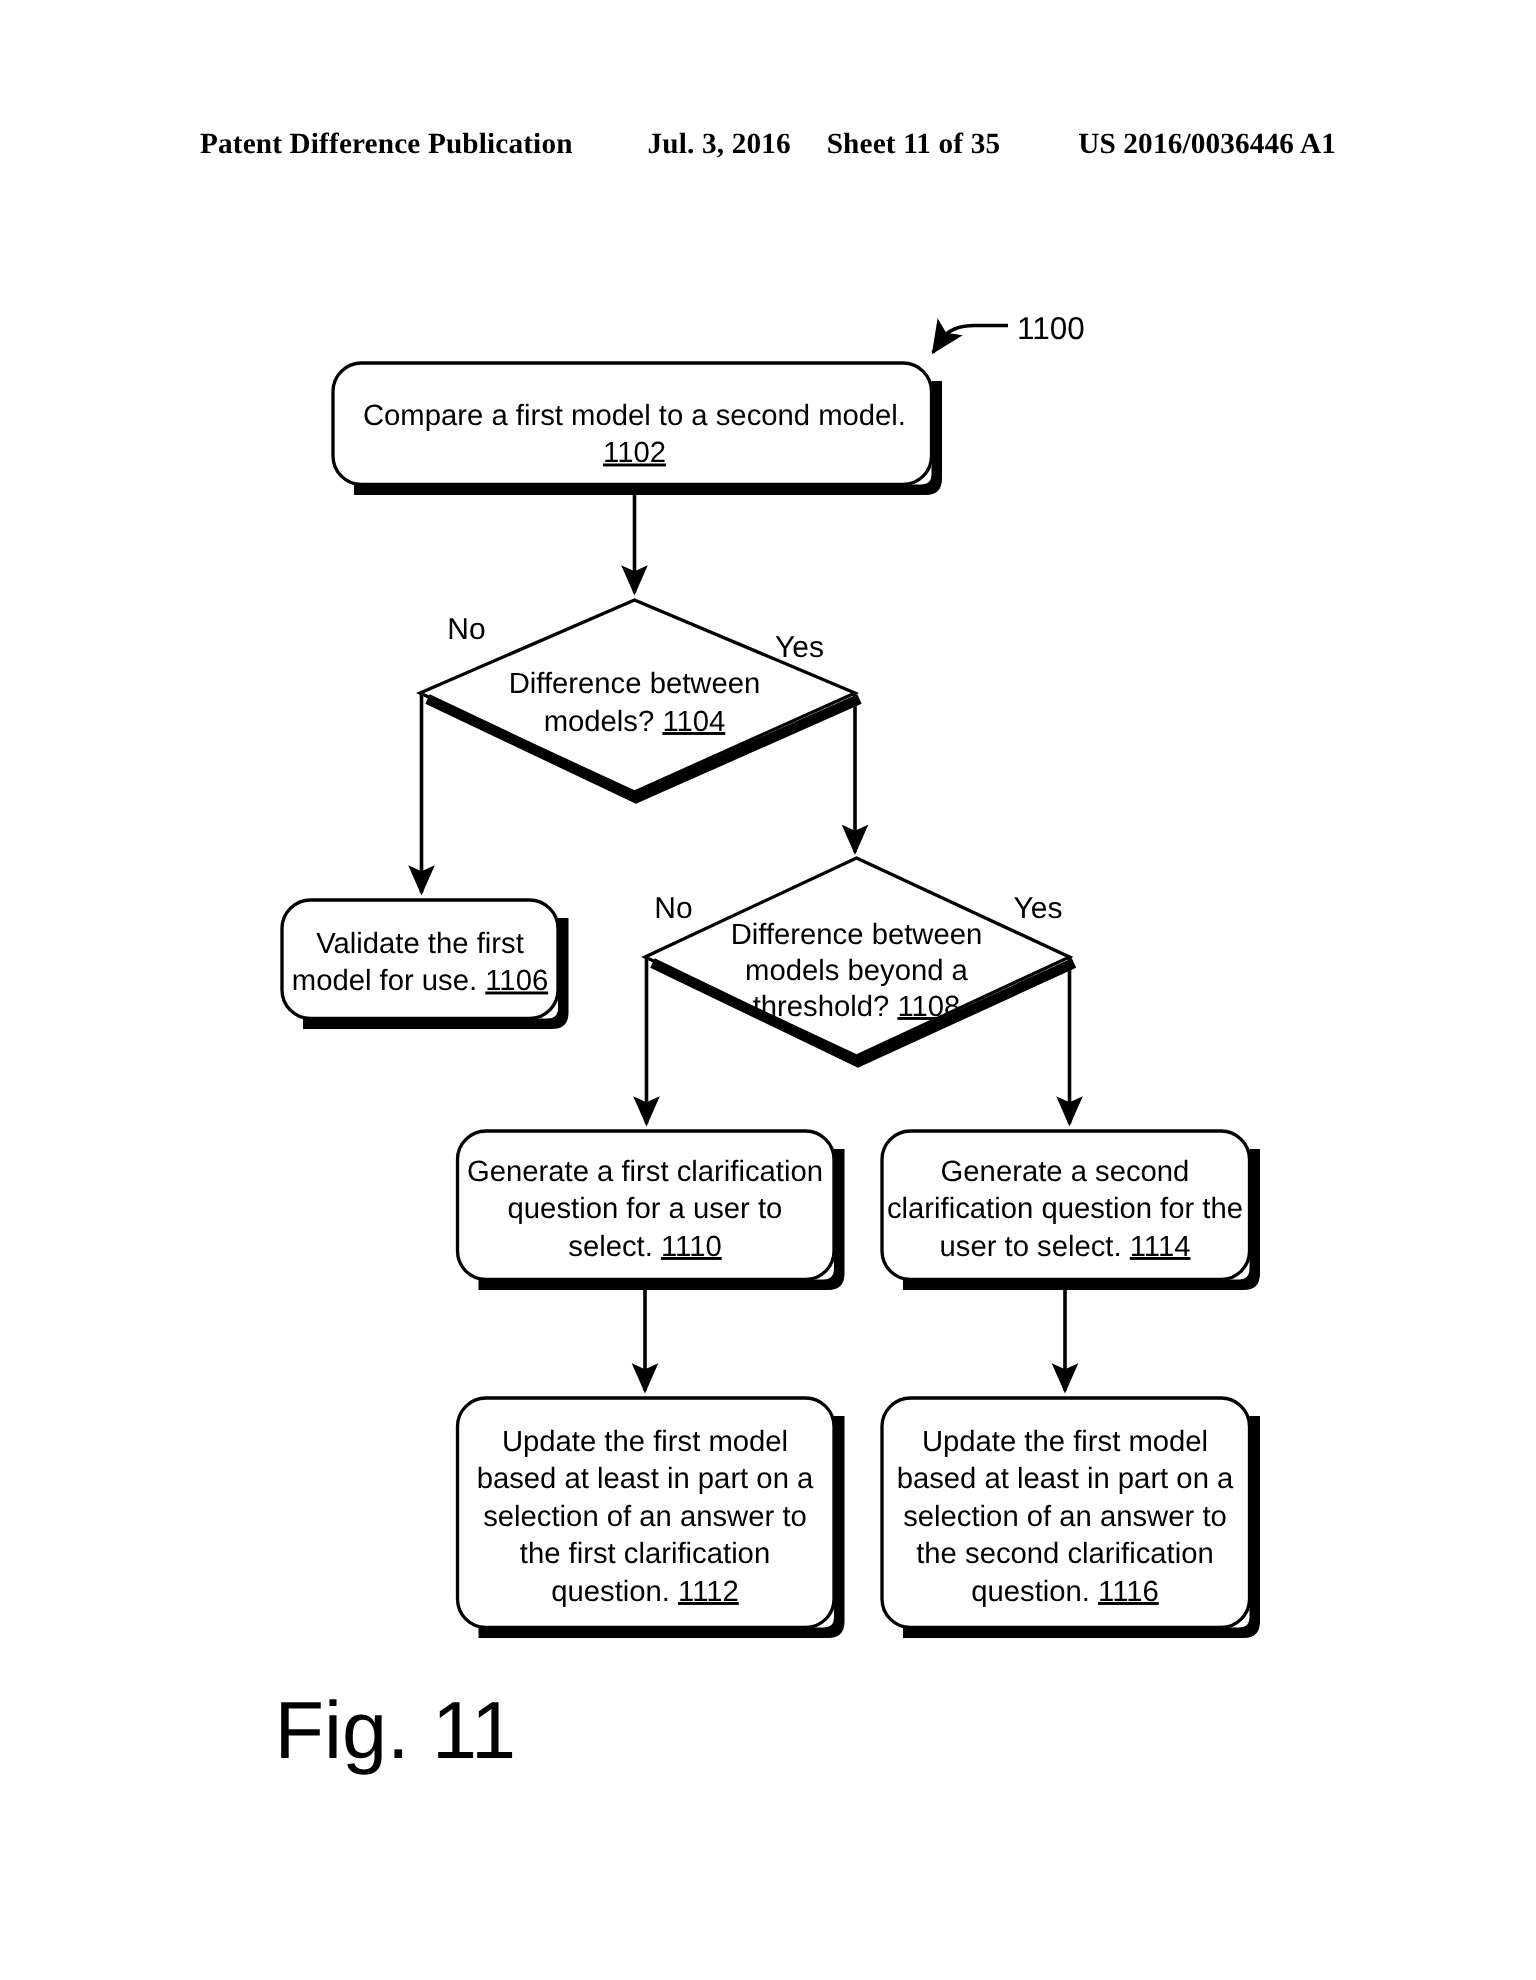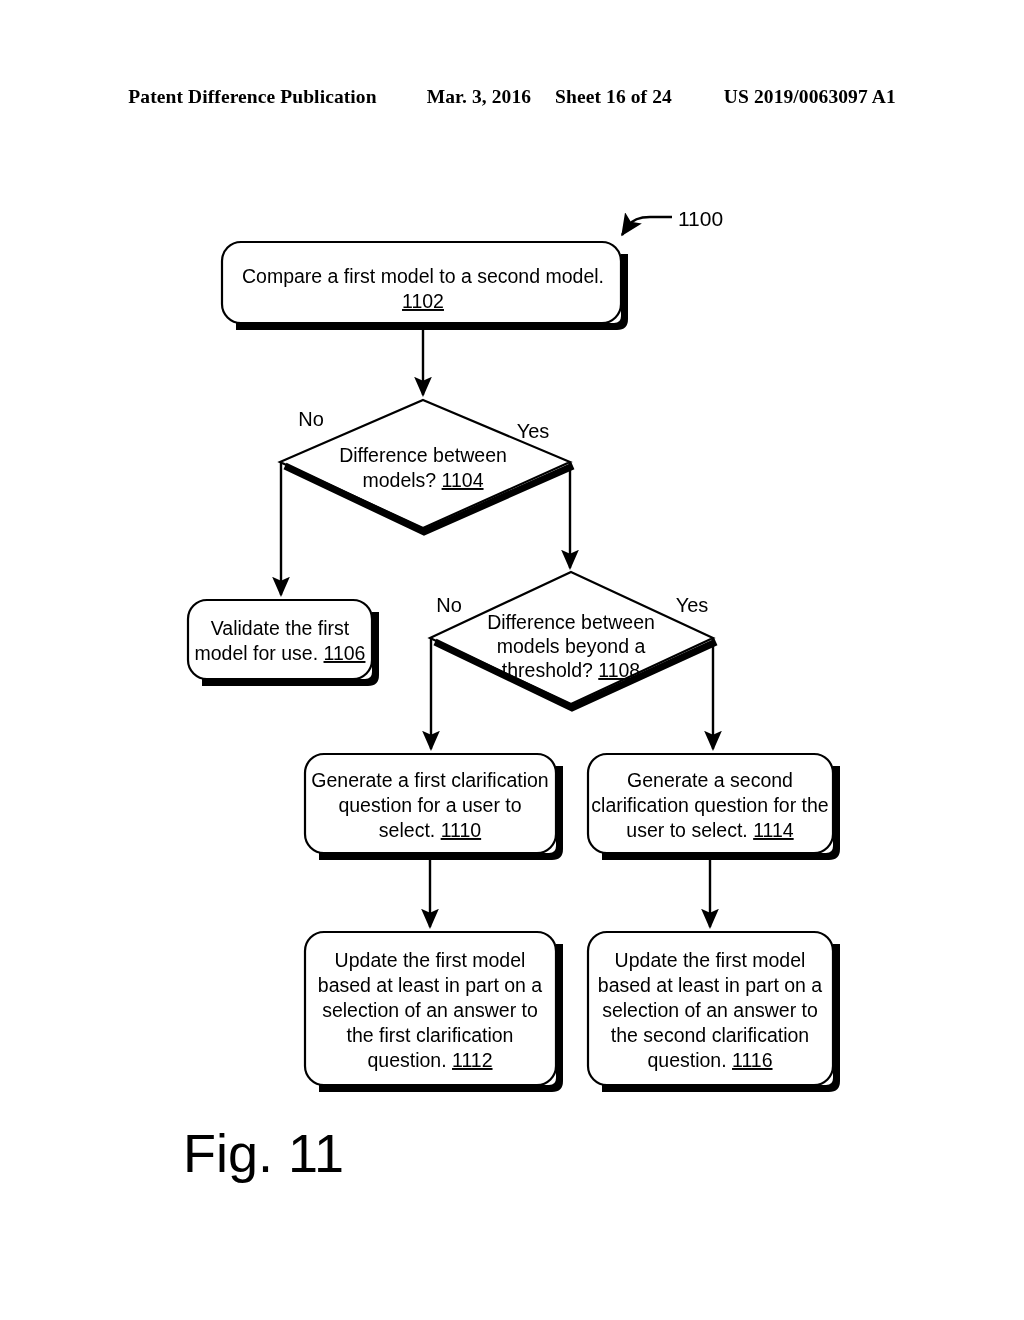--- a/index.html
+++ b/index.html
@@ -108,25 +108,25 @@
     stroke: #000000;
     stroke-width: 2.4;
   }
 </style>
 </head>
 <body>
 
 <div id="page-header">
   <span class="hdr-seg">Patent Difference Publication</span>
   <span class="gap-big"></span>
-  <span class="hdr-seg">Mar. 3, 2016</span>
+  <span class="hdr-seg">Jul. 3, 2016</span>
   <span class="gap-sm"></span>
-  <span class="hdr-seg">Sheet 16 of 24</span>
+  <span class="hdr-seg">Sheet 11 of 35</span>
   <span class="gap-big2"></span>
-  <span class="hdr-seg">US 2019/0063097 A1</span>
+  <span class="hdr-seg">US 2016/0036446 A1</span>
 </div>
 
 <div id="figure-canvas">
 <svg viewBox="0 0 1024 1320" xmlns="http://www.w3.org/2000/svg">
 
   <defs>
     <marker id="arrowhead" markerWidth="9" markerHeight="9" refX="7.6" refY="4" orient="auto" markerUnits="strokeWidth">
       <path d="M0,0.3 L8.4,4 L0,7.7 L1.7,4 Z" fill="#000000"></path>
     </marker>
     <marker id="arrowhead-lead" markerWidth="10" markerHeight="10" refX="8.6" refY="4.4" orient="auto" markerUnits="strokeWidth">

